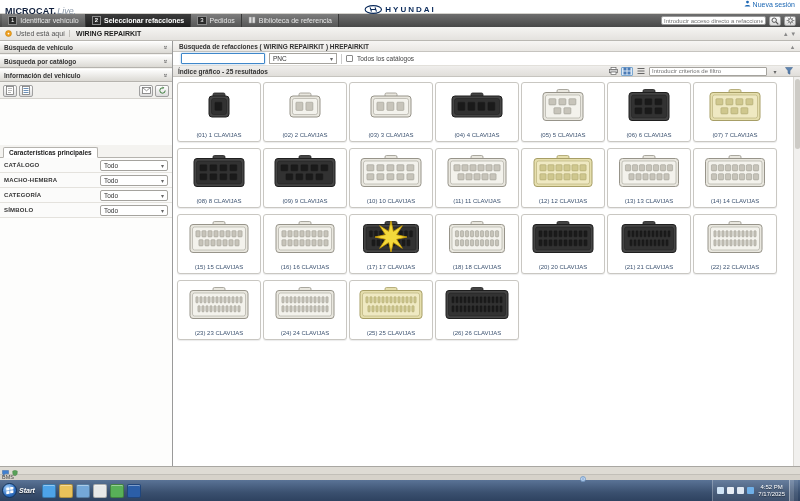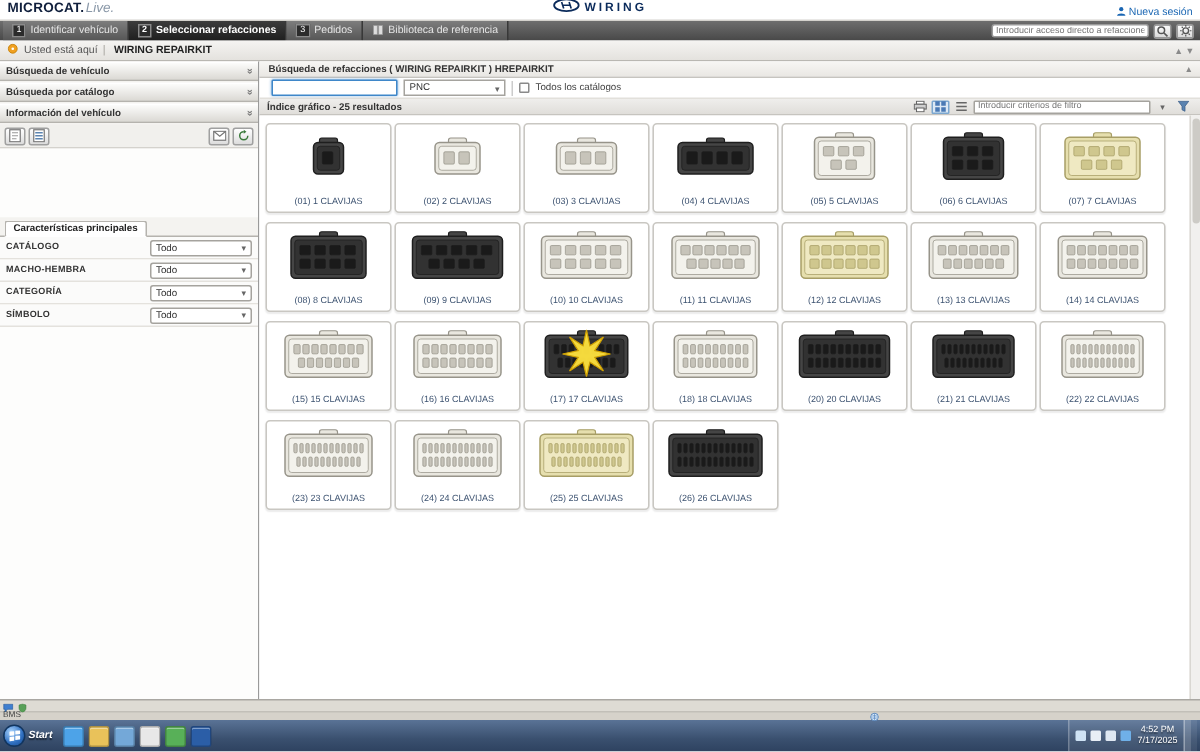--- a/index.html
+++ b/index.html
@@ -1,21 +1,21 @@
 <!DOCTYPE html>
 <html><head>
 <meta charset="utf-8">
 <style>
   * { margin:0; padding:0; box-sizing:border-box; }
   html,body { width:800px; height:501px; overflow:hidden; }
   body { font-family:"Liberation Sans", sans-serif; background:#fff; }
   .screen { position:relative; width:800px; height:501px; display:flex; flex-direction:column; }
 
   
-  .topbar { height:14px; background:#fff; border-bottom:1px solid #d4d2cd; display:flex; align-items:flex-end; padding:0 5px; position:relative; flex:0 0 auto; }
+  .topbar { height:14px; background:#fff; border-bottom:1px solid #d4d2cd; display:flex; align-items:flex-start; padding:0 5px; position:relative; flex:0 0 auto; }
   .logo-a { font-weight:bold; color:#101f3c; font-size:9px; letter-spacing:.2px; }
   .logo-b { color:#8a98a8; font-size:9px; font-style:italic; margin-left:1px; }
   .brand { position:absolute; left:50%; transform:translateX(-50%); display:flex; align-items:center; gap:3px; }
   .brand-text { color:#0b2b5b; font-weight:bold; font-size:8px; letter-spacing:2px; }
   .new-session { margin-left:auto; color:#1a66b3; font-size:7px; display:flex; align-items:center; gap:2px; text-decoration:none; cursor:pointer; }
 
   
   .tabbar { height:13px; background:linear-gradient(#6e6e6e,#484848); display:flex; align-items:stretch; padding-left:2px; flex:0 0 auto; }
   .tabs { display:flex; align-items:stretch; }
   .tab { display:flex; align-items:center; gap:3px; padding:0 6px; font-size:7px; color:#e6e6e6; background:linear-gradient(#7d7d7d,#565656); border-right:1px solid #383838; cursor:pointer; white-space:nowrap; }
@@ -98,21 +98,21 @@
     <div>
       <span class="logo-a">MICROCAT.</span><span class="logo-b">Live.</span>
     </div>
     <div class="brand">
       <span>
         <svg width="18" height="9" viewBox="0 0 18 9">
             <ellipse cx="9" cy="4.5" rx="8.2" ry="3.9" fill="none" stroke="#0b2b5b" stroke-width="1.2"></ellipse>
             <path d="M5.8 2.4 L7.2 6.6 M10.8 2.4 L12.2 6.6 M6.7 4.5 L11.5 4.5" stroke="#0b2b5b" stroke-width="1.1" fill="none"></path>
           </svg>
       </span>
-      <span class="brand-text">WIRING</span>
+      <span class="brand-text">HYUNDAI</span>
     </div>
     <a class="new-session">
       <span>
         <svg width="7" height="7" viewBox="0 0 8 8">
             <circle cx="4" cy="2.4" r="1.6" fill="#1a66b3"></circle>
             <path d="M0.8 7.5 C0.8 5.2 7.2 5.2 7.2 7.5 Z" fill="#1a66b3"></path>
           </svg>
       </span>
       <span>Nueva sesión</span>
     </a>

